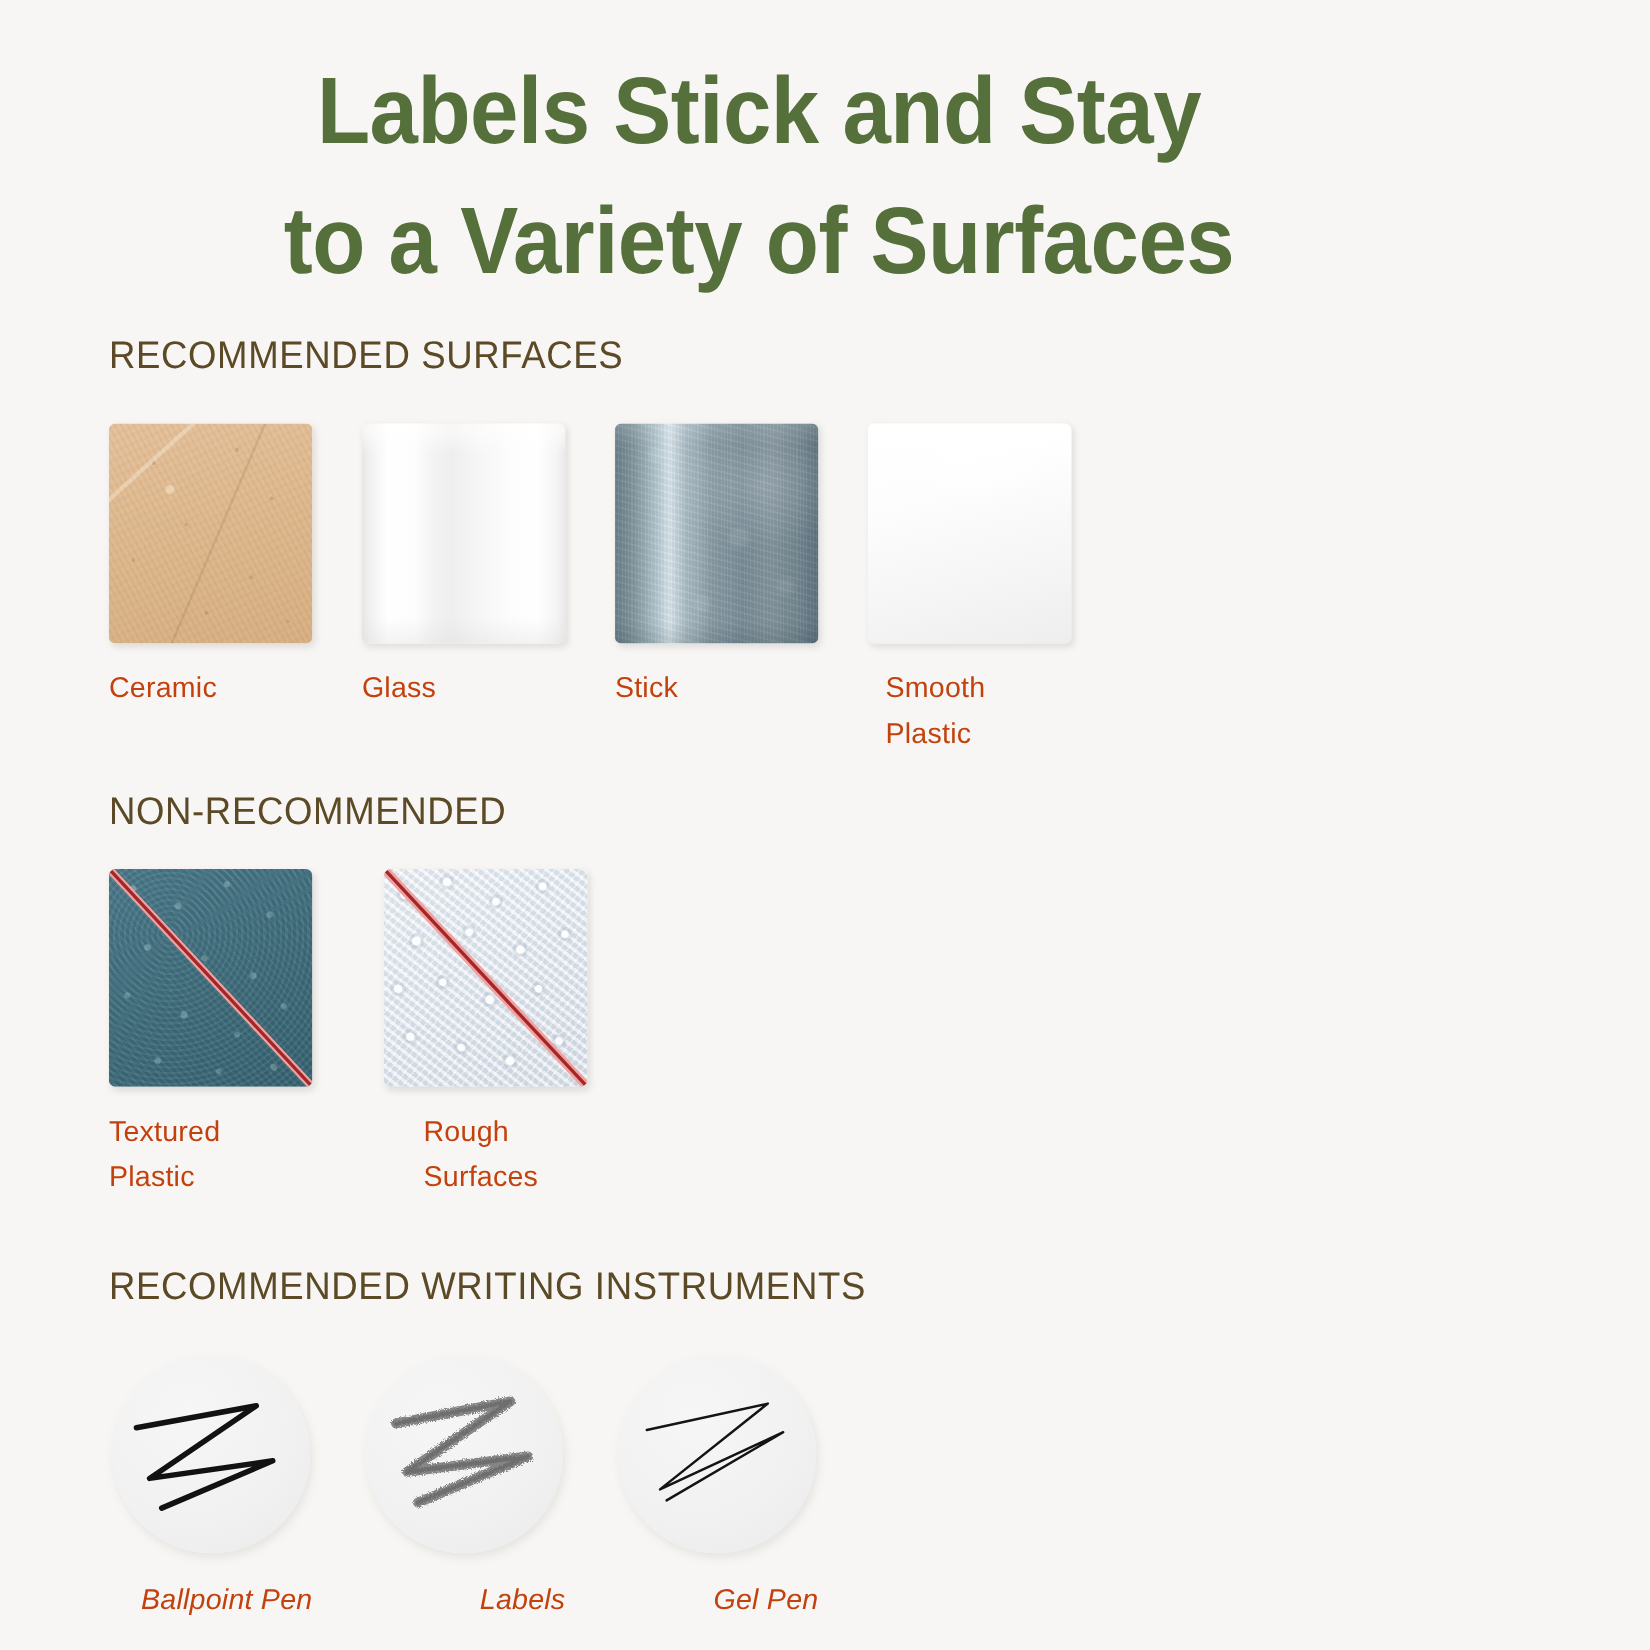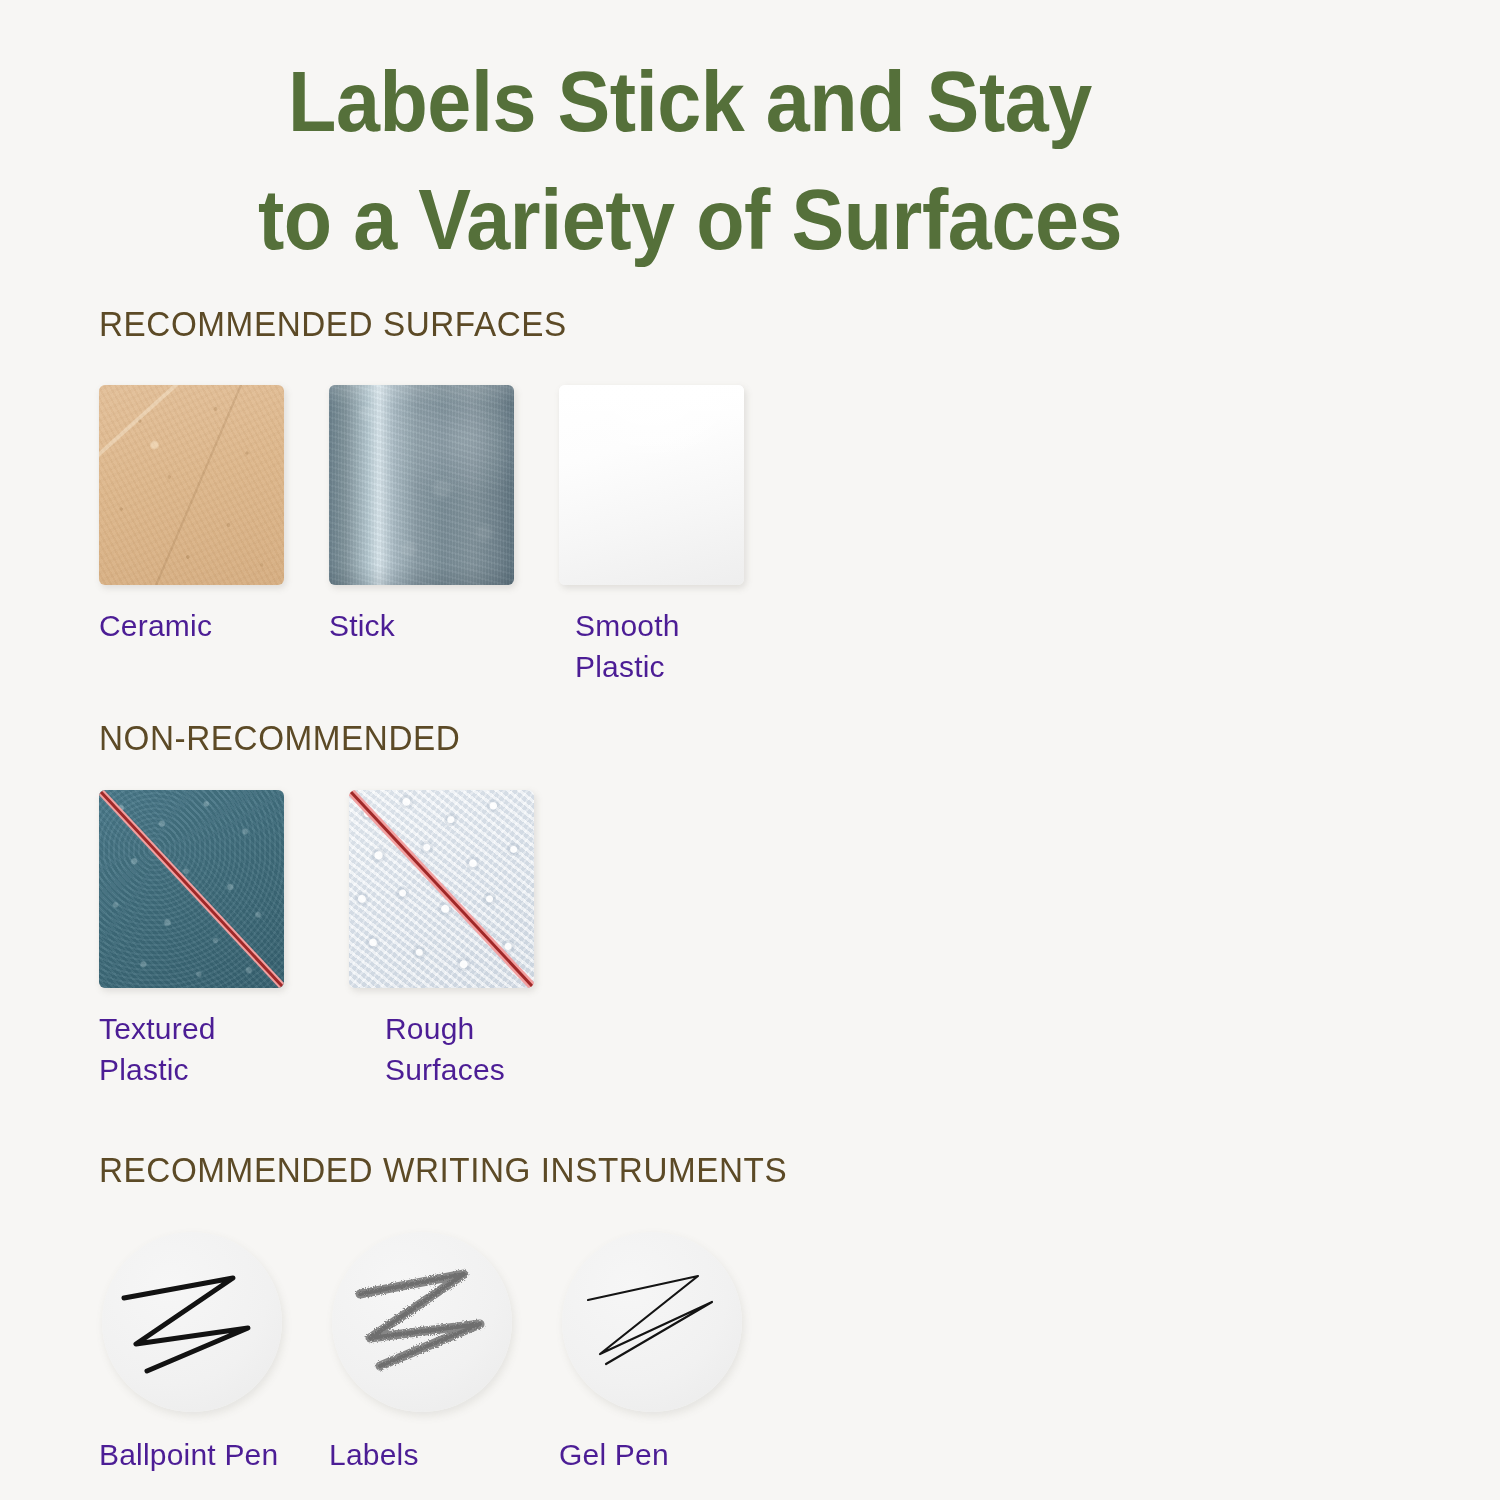--- a/index.html
+++ b/index.html
@@ -51,22 +51,22 @@
     white-space: nowrap;
     transform: scaleX(0.95);
     transform-origin: left center;
   }
   #heading-surfaces { top: 304px; }
   #heading-nonrec   { top: 718px; }
   #heading-writing  { top: 1150px; }
 
   
   .caption {
-    color: #4c1d95;
-    font-size: 30px;
+    color: #c2410c;
+    font-size: 26px;
     line-height: 41px;
     letter-spacing: 0.2px;
   }
 
   
   .swatch-row {
     position: absolute;
     left: 99px;
     display: flex;
   }
@@ -243,21 +243,22 @@
   
   #row-writing {
     position: absolute;
     left: 99px;
     top: 1232px;
     display: flex;
   }
   .pen-cell {
     width: 185px;
     margin-right: 45px;
-    text-align: left;
+    text-align: right;
+    font-style: italic;
   }
   .pen-circle {
     width: 180px;
     height: 180px;
     margin: 0 auto;
     border-radius: 50%;
     background: radial-gradient(circle at 38% 30%, #f6f6f6 0%, #f1f1f1 58%, #eaeaea 100%);
     box-shadow: 2px 4px 9px rgba(110,105,95,0.13);
     position: relative;
     overflow: hidden;
@@ -278,20 +279,24 @@
 
   <div class="section-heading" id="heading-surfaces">RECOMMENDED SURFACES</div>
 
   <div class="swatch-row" id="row-recommended">
 
     <div class="swatch-cell">
       <div class="swatch tex-ceramic"></div>
       <div class="swatch-label caption">Ceramic</div>
     </div>
 
+    <div class="swatch-cell">
+      <div class="swatch tex-glass"></div>
+      <div class="swatch-label caption">Glass</div>
+    </div>
 
     <div class="swatch-cell">
       <div class="swatch tex-metal"></div>
       <div class="swatch-label caption">Stick</div>
     </div>
 
     <div class="swatch-cell">
       <div class="swatch tex-plastic"></div>
       <div class="swatch-label caption" style="width:140px;margin-left:16px;">Smooth Plastic</div>
     </div>

